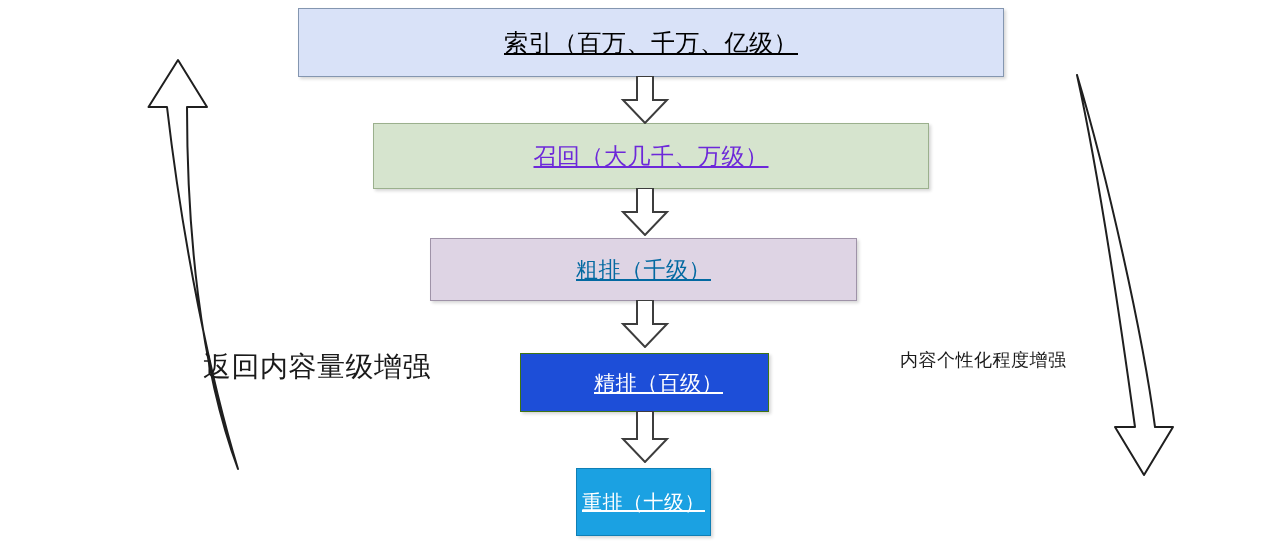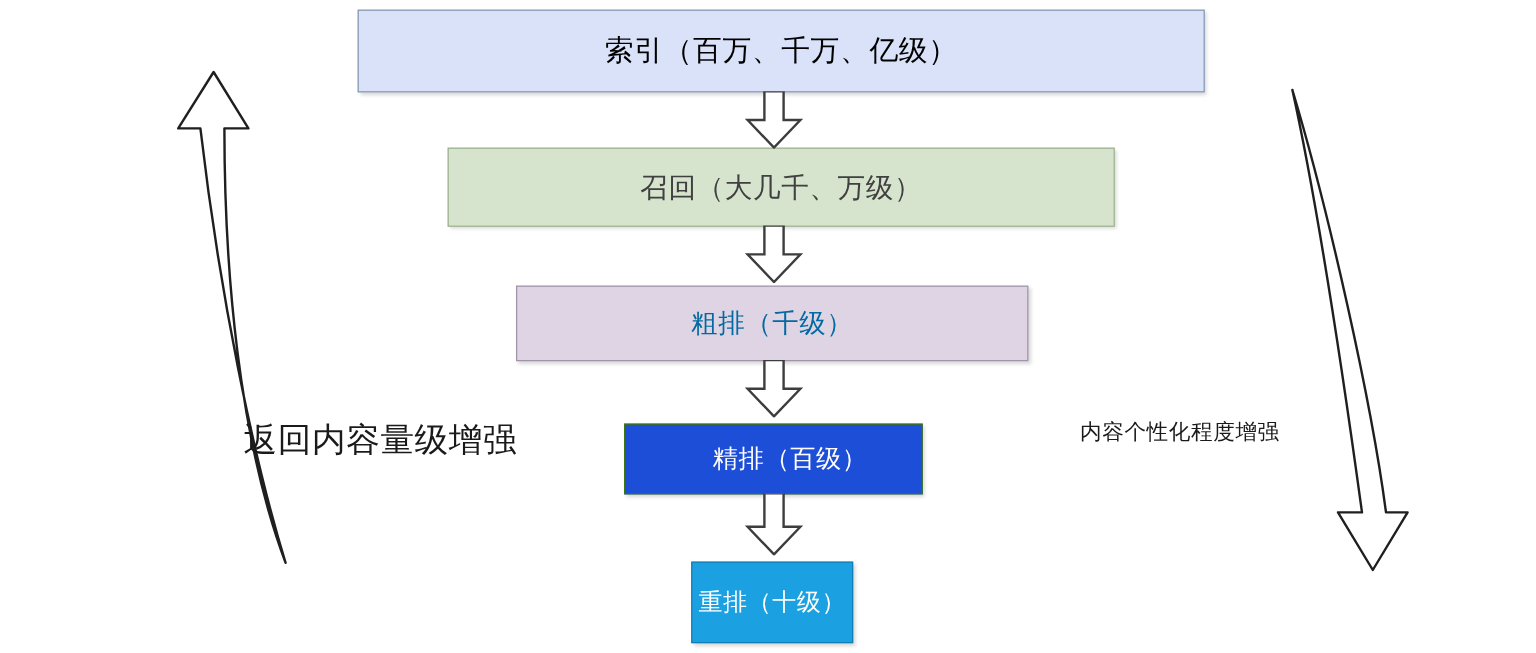--- a/index.html
+++ b/index.html
@@ -20,20 +20,21 @@
   .stage-box {
     position: absolute;
     box-sizing: border-box;
     display: flex;
     align-items: center;
     justify-content: center;
     border: 1px solid #9aa3b0;
     box-shadow: 2px 2px 3px rgba(0,0,0,0.16);
     letter-spacing: 0.5px;
     white-space: nowrap;
+    text-decoration: underline;
   }
   .stage-label {
     display: block;
     line-height: 1;
   }
   .connector {
     position: absolute;
   }
   .side-arrow {
     position: absolute;
@@ -67,21 +68,21 @@
 </style>
 </head>
 <body>
 
 <div id="canvas" style="background: rgb(255, 255, 255);">
 
   <div class="stage-box" id="box-0" style="background: rgb(217, 226, 248); border-color: rgb(132, 150, 176); color: rgb(0, 0, 0);">
     <span class="stage-label">索引（百万、千万、亿级）</span>
   </div>
 
-  <div class="stage-box" id="box-1" style="background: rgb(214, 228, 206); border-color: rgb(155, 176, 141); color: #404040;">
+  <div class="stage-box" id="box-1" style="background: rgb(214, 228, 206); border-color: rgb(155, 176, 141); color: #6d28d9;">
     <span class="stage-label">召回（大几千、万级）</span>
   </div>
 
   <div class="stage-box" id="box-2" style="background: rgb(222, 212, 228); border-color: rgb(159, 147, 168); color: #0369a1;">
     <span class="stage-label">粗排（千级）</span>
   </div>
 
   <div class="stage-box" id="box-3" style="background: #1d4ed8; border-color: rgb(63, 117, 18); color: rgb(255, 255, 255); padding-left: 28px;">
     <span class="stage-label">精排（百级）</span>
   </div>

